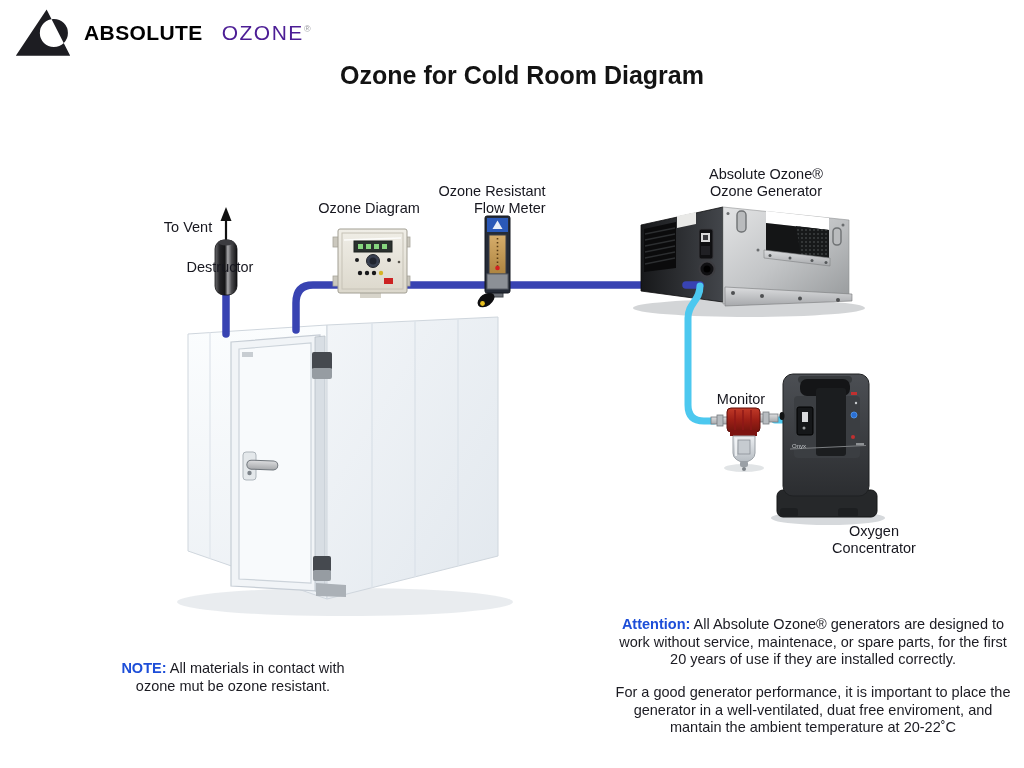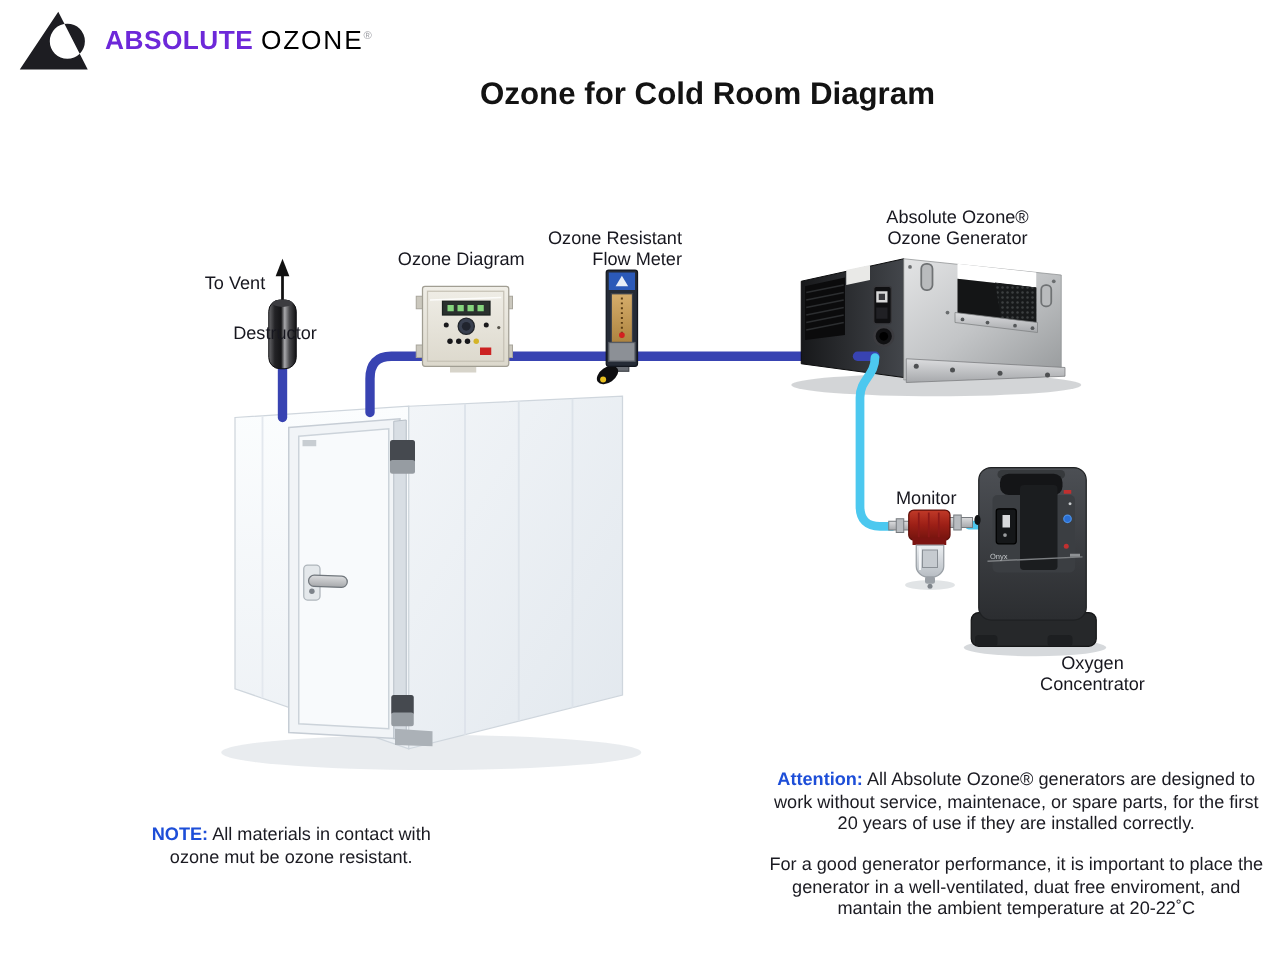--- a/index.html
+++ b/index.html
@@ -1,24 +1,24 @@
 <!DOCTYPE html>
 <html><head>
 <meta charset="utf-8">
 <style>
   html,body{margin:0;padding:0;background:#fff;}
   .canvas{position:relative;width:1024px;height:768px;background:#ffffff;overflow:hidden;
           font-family:"Liberation Sans",sans-serif;color:#17171f;}
   .logo{position:absolute;left:14px;top:8px;display:flex;align-items:center;gap:12px;}
   .logo-text{font-size:21px;letter-spacing:.4px;white-space:nowrap;}
-  .logo-bold{font-weight:bold;color:#6d28d9;}
-  .logo-light{color:#000000;letter-spacing:1.5px;margin-left:6px;}
+  .logo-bold{font-weight:bold;color:#000000;}
+  .logo-light{color:#4c1d95;letter-spacing:1.5px;margin-left:19px;}
   .logo-reg{color:#9b9ca2;font-size:9px;vertical-align:super;}
   .title{position:absolute;top:61px;left:522px;transform:translateX(-50%);
-         font-size:25px;font-weight:bold;color:#131313;white-space:nowrap;margin-left:44px;}
+         font-size:25px;font-weight:bold;color:#131313;white-space:nowrap;}
   .lbl{position:absolute;transform:translateX(-50%);text-align:center;
        font-size:14.5px;line-height:1.18;color:#17171f;white-space:nowrap;}
   .note-block{position:absolute;left:107px;top:659px;width:252px;text-align:center;
               font-size:14.5px;line-height:1.25;color:#1b1b22;}
   .attn-block{position:absolute;left:613px;top:616px;width:400px;text-align:center;
               font-size:14.5px;line-height:1.22;color:#1b1b22;}
   .attn-block p{margin:0 0 15px 0;}
   .red{color:#1d4ed8;font-weight:bold;}
   svg{display:block;}
   .diagram-svg{position:absolute;left:0;top:0;}

